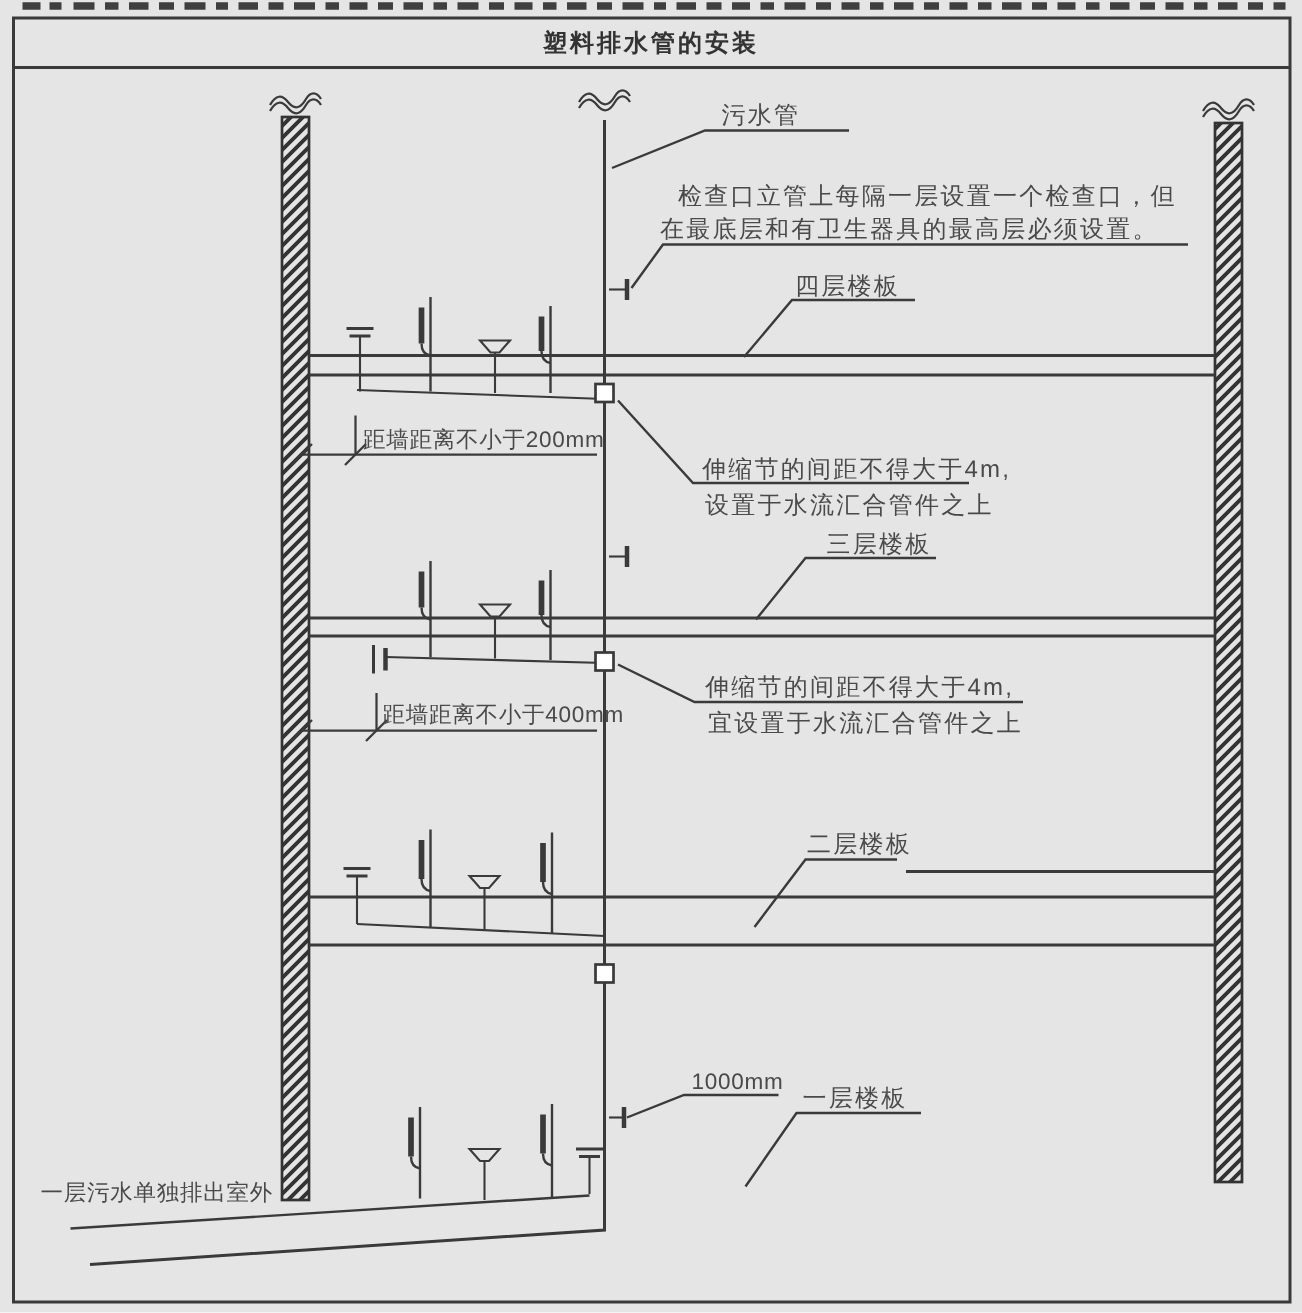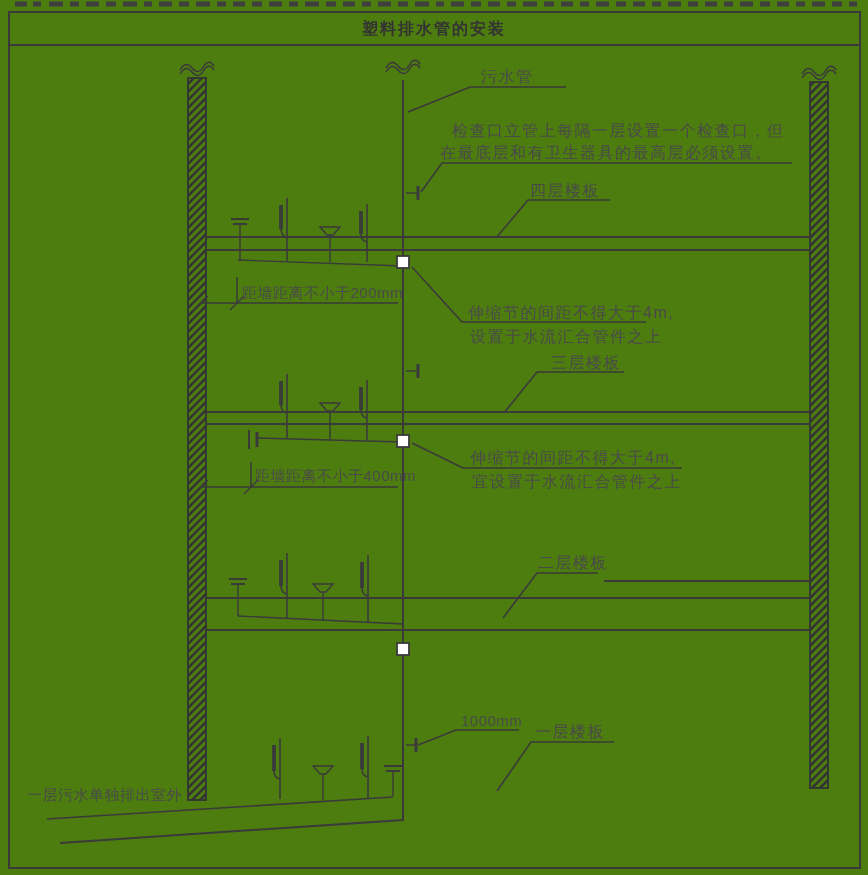--- a/index.html
+++ b/index.html
@@ -1,16 +1,16 @@
 <!DOCTYPE html>
 <html><head>
 <meta charset="utf-8">
 <style>
   html,body{margin:0;padding:0;background:#fff;}
-  #screen{position:relative;width:868px;height:875px;background:#4d7c0f;overflow:hidden;
+  #screen{position:relative;width:868px;height:875px;background:#e5e5e5;overflow:hidden;
           font-family:"Liberation Sans",sans-serif;}
   svg{position:absolute;left:0;top:0;}
   .ln{stroke:#3a3a3a;fill:none;}
   .w1{stroke-width:1.4px;}
   .w16{stroke-width:1.6px;}
   .w2{stroke-width:2px;}
   .w3{stroke-width:3px;}
   .w35{stroke-width:3.8px;}
   .lbl{font-size:16px;letter-spacing:1.5px;fill:#4a4a4a;}
   .lbl-s{font-size:15px;letter-spacing:0.5px;fill:#4a4a4a;}

